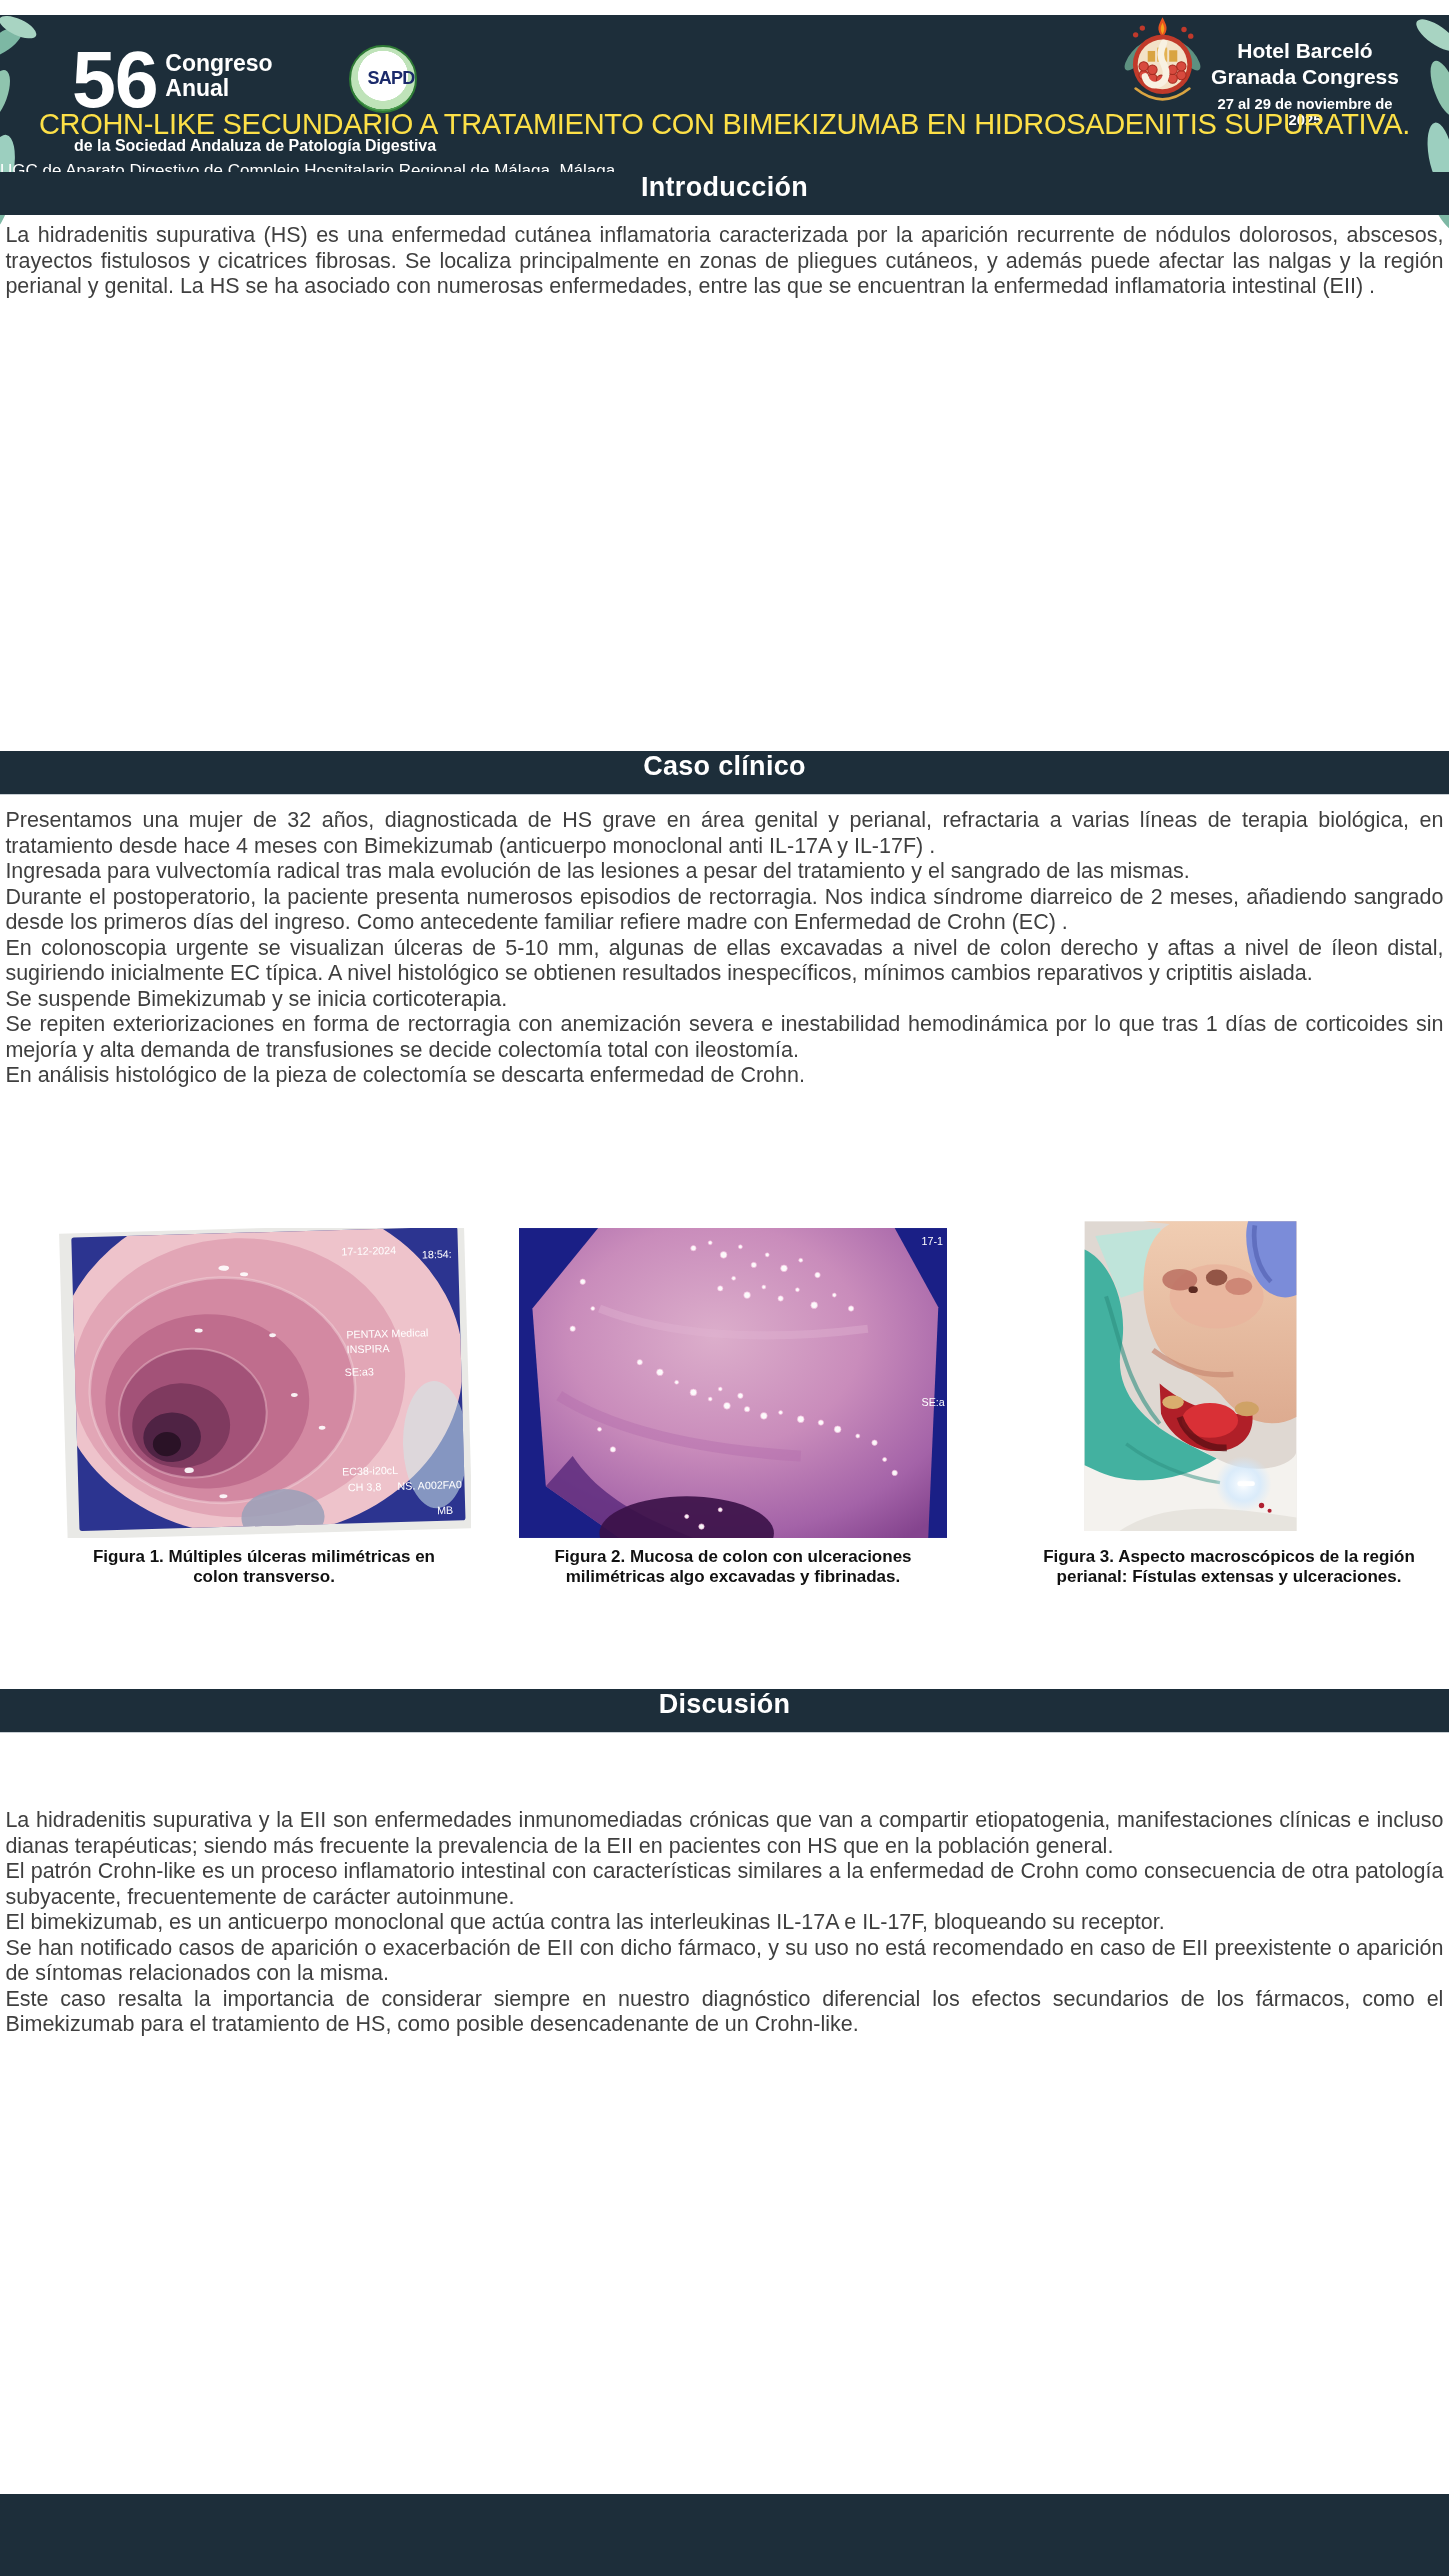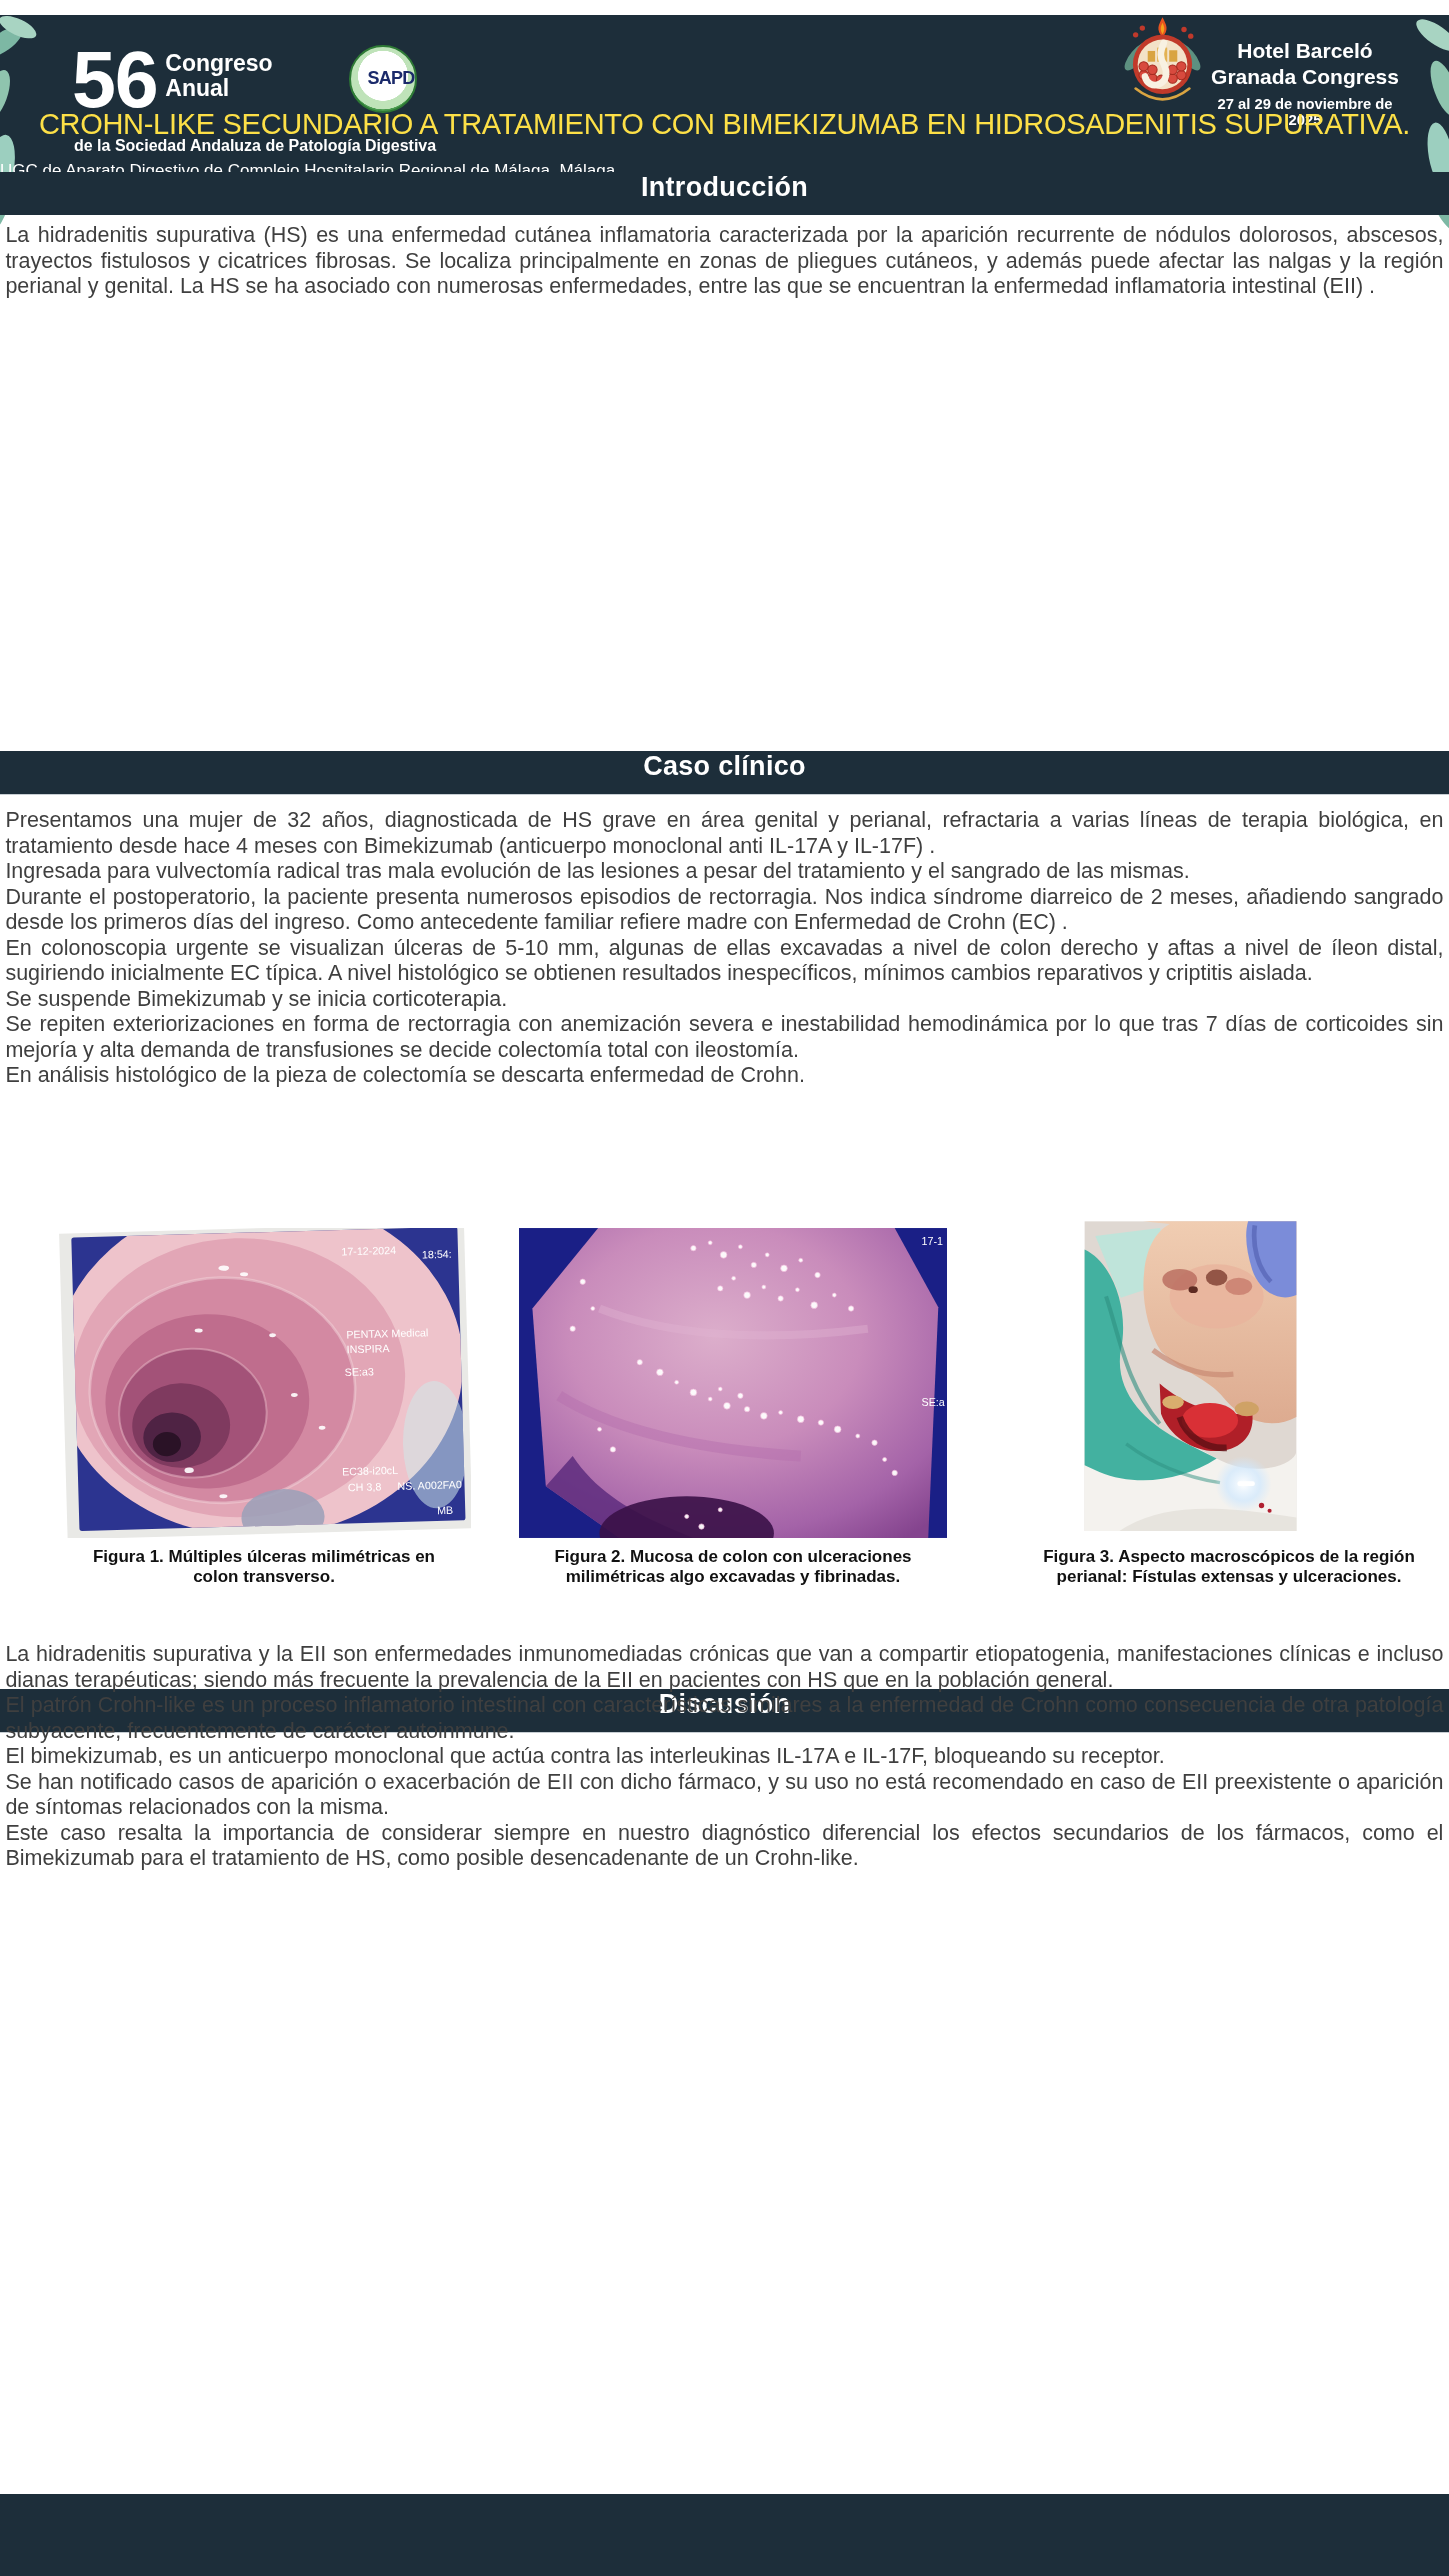--- a/index.html
+++ b/index.html
@@ -49,21 +49,21 @@
   #band-caso{top:751px;height:43px;}
   #band-disc{top:1689px;height:43px;}
   
   .bodytext{
     position:absolute;left:5.4px;width:1438px;color:#3f3f3f;
     font-size:21.5px;line-height:25.5px;text-align:justify;
   }
   .bodytext p{margin:0;}
   #text-intro{top:223px;}
   #text-caso{top:808px;}
-  #text-disc{top:1642px;}
+  #text-disc{top:1808px;}
   
   .figwrap{position:absolute;overflow:hidden;background:#fff;}
   #fig1{left:58px;top:1228px;width:413px;height:310px;}
   #fig2{left:519px;top:1228px;width:428px;height:310px;}
   #fig3{left:1079px;top:1216px;width:223px;height:323px;}
   .caption{
     position:absolute;font-size:17px;line-height:20px;font-weight:bold;color:#111;
     text-align:center;
   }
   #cap1{left:76px;top:1547px;width:376px;}
@@ -167,21 +167,21 @@
   <div class="bodytext" id="text-intro">
     <p>La hidradenitis supurativa  (HS)  es una enfermedad cutánea inflamatoria  caracterizada por la aparición recurrente de nódulos dolorosos, abscesos, trayectos fistulosos y cicatrices fibrosas. Se localiza principalmente en zonas de pliegues cutáneos, y además puede afectar las nalgas y la región perianal y genital. La HS se ha asociado con numerosas enfermedades, entre las que se encuentran la enfermedad inflamatoria intestinal  (EII) .</p>
   </div>
 
   <div class="bodytext" id="text-caso">
     <p>Presentamos una mujer de 32 años, diagnosticada de HS grave en área genital y perianal, refractaria a varias líneas de terapia biológica, en tratamiento desde hace 4 meses con Bimekizumab  (anticuerpo monoclonal anti IL-17A y IL-17F) .</p>
     <p>Ingresada para vulvectomía radical tras mala evolución de las lesiones a pesar del tratamiento y el sangrado de las mismas.</p>
     <p>Durante el postoperatorio, la paciente presenta numerosos episodios de rectorragia. Nos indica síndrome diarreico de 2 meses, añadiendo sangrado desde los primeros días del ingreso. Como antecedente familiar refiere madre con Enfermedad de Crohn  (EC) .</p>
     <p>En colonoscopia urgente se visualizan úlceras de 5-10 mm, algunas de ellas excavadas a nivel de colon derecho y aftas a nivel de íleon distal, sugiriendo inicialmente EC típica. A nivel histológico se obtienen resultados inespecíficos, mínimos cambios reparativos y criptitis aislada.</p>
     <p>Se suspende Bimekizumab y se inicia corticoterapia.</p>
-    <p>Se repiten exteriorizaciones en forma de rectorragia con anemización severa e inestabilidad hemodinámica por lo que tras 7 días de corticoides sin mejoría y alta demanda de transfusiones se decide colectomía total con ileostomía.</p>
+    <p>Se repiten exteriorizaciones en forma de rectorragia con anemización severa e inestabilidad hemodinámica por lo que tras 1 días de corticoides sin mejoría y alta demanda de transfusiones se decide colectomía total con ileostomía.</p>
     <p>En análisis histológico de la pieza de colectomía se descarta enfermedad de Crohn.</p>
   </div>
 
   <div class="bodytext" id="text-disc">
     <p>La hidradenitis supurativa y la EII son enfermedades inmunomediadas crónicas que van a compartir etiopatogenia, manifestaciones clínicas e incluso dianas terapéuticas; siendo más frecuente la prevalencia de la EII en pacientes con HS que en la población general.</p>
     <p>El patrón Crohn-like es un proceso inflamatorio intestinal con características similares a la enfermedad de Crohn como consecuencia de otra patología subyacente, frecuentemente de carácter autoinmune.</p>
     <p>El bimekizumab, es un anticuerpo monoclonal que actúa contra las interleukinas IL-17A e IL-17F, bloqueando su receptor.</p>
     <p>Se han notificado casos de aparición o exacerbación de EII con dicho fármaco, y su uso no está recomendado en caso de EII preexistente o aparición de síntomas relacionados con la misma.</p>
     <p>Este caso resalta la importancia de considerar siempre en nuestro diagnóstico diferencial los efectos secundarios de los fármacos, como el Bimekizumab para el tratamiento de HS, como posible desencadenante de un Crohn-like.</p>
   </div>

